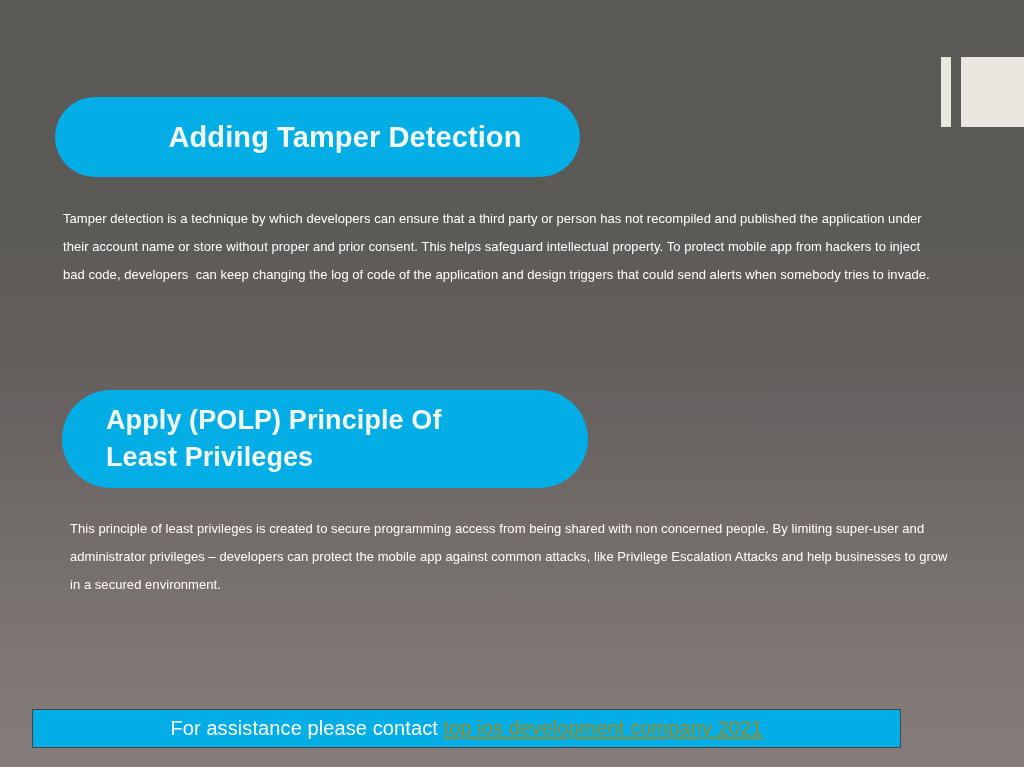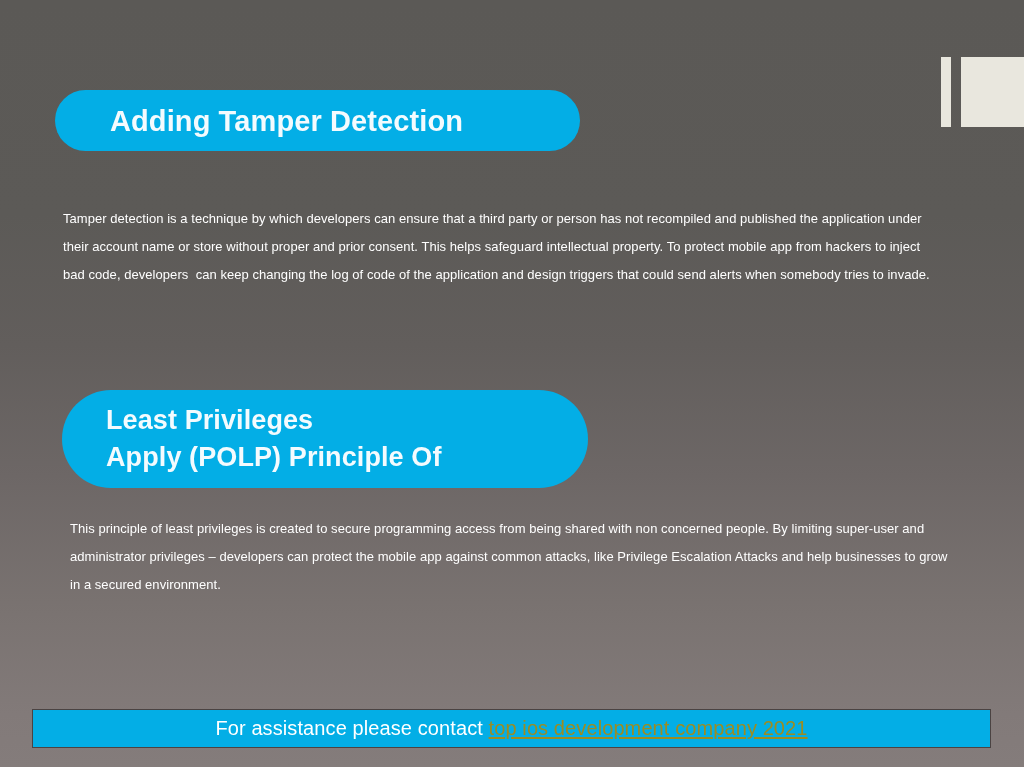--- a/index.html
+++ b/index.html
@@ -68,24 +68,25 @@
     color: #f4fbfe;
     font-weight: bold;
     font-size: 29px;
     letter-spacing: 0.1px;
     line-height: 38px;
     white-space: nowrap;
   }
 
   #pill-1 {
     left: 55px;
-    top: 90px;
+    top: 97px;
     width: 525px;
-    height: 61px;
+    height: 80px;
     padding-left: 55px;
+    align-items: center;
   }
   #pill-2 {
     left: 62px;
     top: 390px;
     width: 526px;
     height: 98px;
     padding-left: 44px;
   }
   #pill-2 .pill-text {
     font-size: 27px;
@@ -111,21 +112,21 @@
     top: 515px;
     width: 880px;
     margin-left: 7px;
   }
 
   
   #footer-bar {
     position: absolute;
     left: 32px;
     top: 709px;
-    width: 959px;
+    width: 869px;
     height: 39px;
     background: #03aee6;
     border: 1px solid #4b4342;
     box-sizing: border-box;
     display: flex;
     align-items: center;
     justify-content: center;
   }
   #footer-inner {
     font-size: 20px;
@@ -149,22 +150,22 @@
     <div class="deco-block"></div>
   </div>
 
   <div class="pill" id="pill-1">
     <span class="pill-text">Adding Tamper Detection</span>
   </div>
 
   <div class="body-text" id="para-1">Tamper detection is a technique by which developers can ensure that a third party or person has not recompiled and published the application under their account name or store without proper and prior consent. This helps safeguard intellectual property. To protect mobile app from hackers to inject bad code, developers  can keep changing the log of code of the application and design triggers that could send alerts when somebody tries to invade.</div>
 
   <div class="pill" id="pill-2">
+    <span class="pill-text">Apply (POLP) Principle Of</span>
     <span class="pill-text">Least Privileges</span>
-    <span class="pill-text">Apply (POLP) Principle Of</span>
   </div>
 
   <div class="body-text" id="para-2">This principle of least privileges is created to secure programming access from being shared with non concerned people. By limiting super-user and administrator privileges – developers can protect the mobile app against common attacks, like Privilege Escalation Attacks and help businesses to grow in a secured environment.</div>
 
   <div id="footer-bar">
     <div id="footer-inner"><span>For assistance please contact </span><a id="footer-link" href="#">top ios development company 2021</a></div>
   </div>
 
 </div>
 

